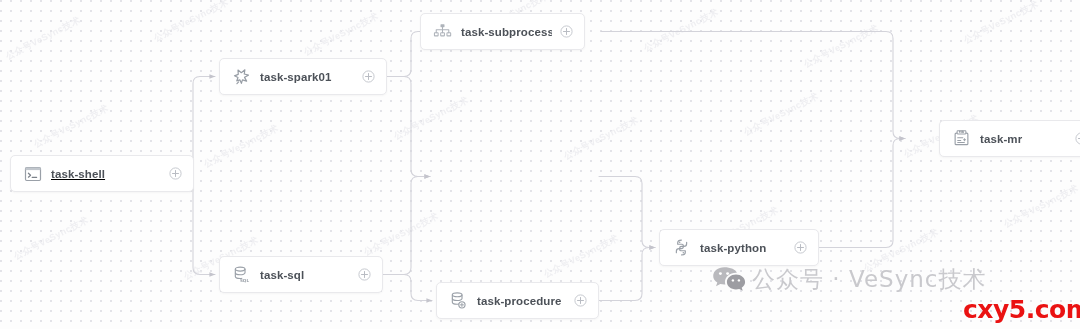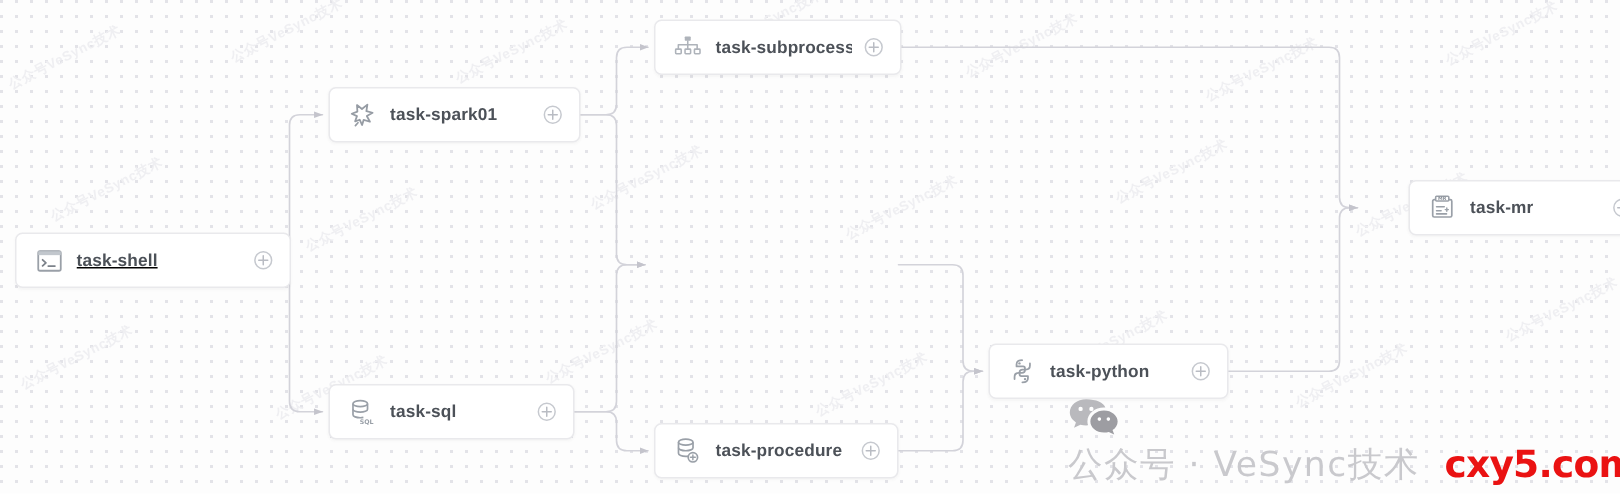--- a/index.html
+++ b/index.html
@@ -99,23 +99,22 @@
     color: #4b8fd6;
   }
 
   
   #footer-watermark {
     position: absolute;
     z-index: 5;
     left: 712px;
     top: 264px;
     display: flex;
-    align-items: flex-start;
+    align-items: center;
     pointer-events: none;
-    flex-direction: column;
   }
   #footer-watermark .wechat-icon {
     width: 34px;
     height: 30px;
     margin-right: 6px;
   }
   #footer-watermark .wm-text {
     font-size: 23px;
     color: #c9c9cd;
     letter-spacing: 1px;
@@ -240,21 +239,21 @@
     </span>
     <span class="node-label">task-sql</span>
     <span class="plus-btn">
       <svg width="13" height="13" viewBox="0 0 13 13">
         <circle cx="6.5" cy="6.5" r="5.6" fill="none" stroke="#c6c9cf" stroke-width="1"></circle>
         <path d="M6.5 3.5 L6.5 9.5 M3.5 6.5 L9.5 6.5" stroke="#b9bcc3" stroke-width="1" stroke-linecap="round"></path>
       </svg>
     </span>
   </div>
 
-  <div class="node" style="left:436px; top:13px; width:165px;">
+  <div class="node" style="left:420px; top:13px; width:165px;">
     <span class="icon-wrap">
       <svg width="19" height="19" viewBox="0 0 20 20">
         <rect x="7.9" y="2.4" width="4.2" height="3.0" rx="0.5" fill="#aeb3ba"></rect>
         <path d="M10 5.6 L10 8.2 M3.4 8.2 L16.6 8.2 M3.4 8.2 L3.4 11.2 M10 8.2 L10 11.2 M16.6 8.2 L16.6 11.2" fill="none" stroke="#aeb3ba" stroke-width="1.1" stroke-linecap="round"></path>
         <rect x="1.5" y="11.3" width="3.9" height="3.3" rx="0.5" fill="none" stroke="#aeb3ba" stroke-width="1.1"></rect>
         <rect x="8.1" y="11.3" width="3.9" height="3.3" rx="0.5" fill="none" stroke="#aeb3ba" stroke-width="1.1"></rect>
         <rect x="14.7" y="11.3" width="3.9" height="3.3" rx="0.5" fill="none" stroke="#aeb3ba" stroke-width="1.1"></rect>
       </svg>
     </span>
     <span class="node-label">task-subprocess</span>

